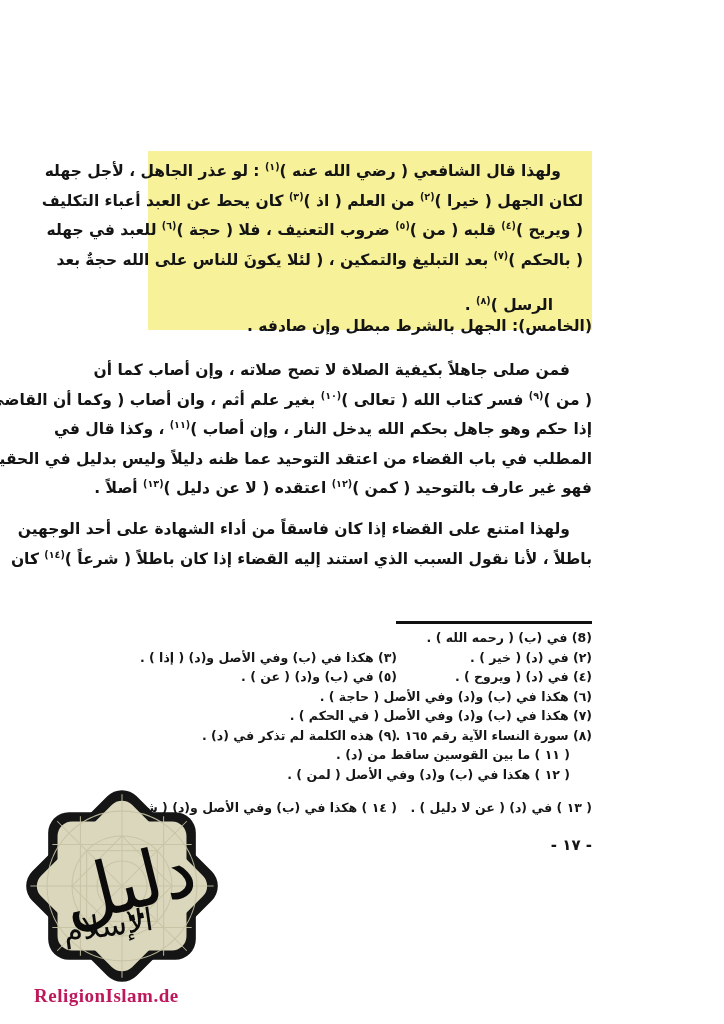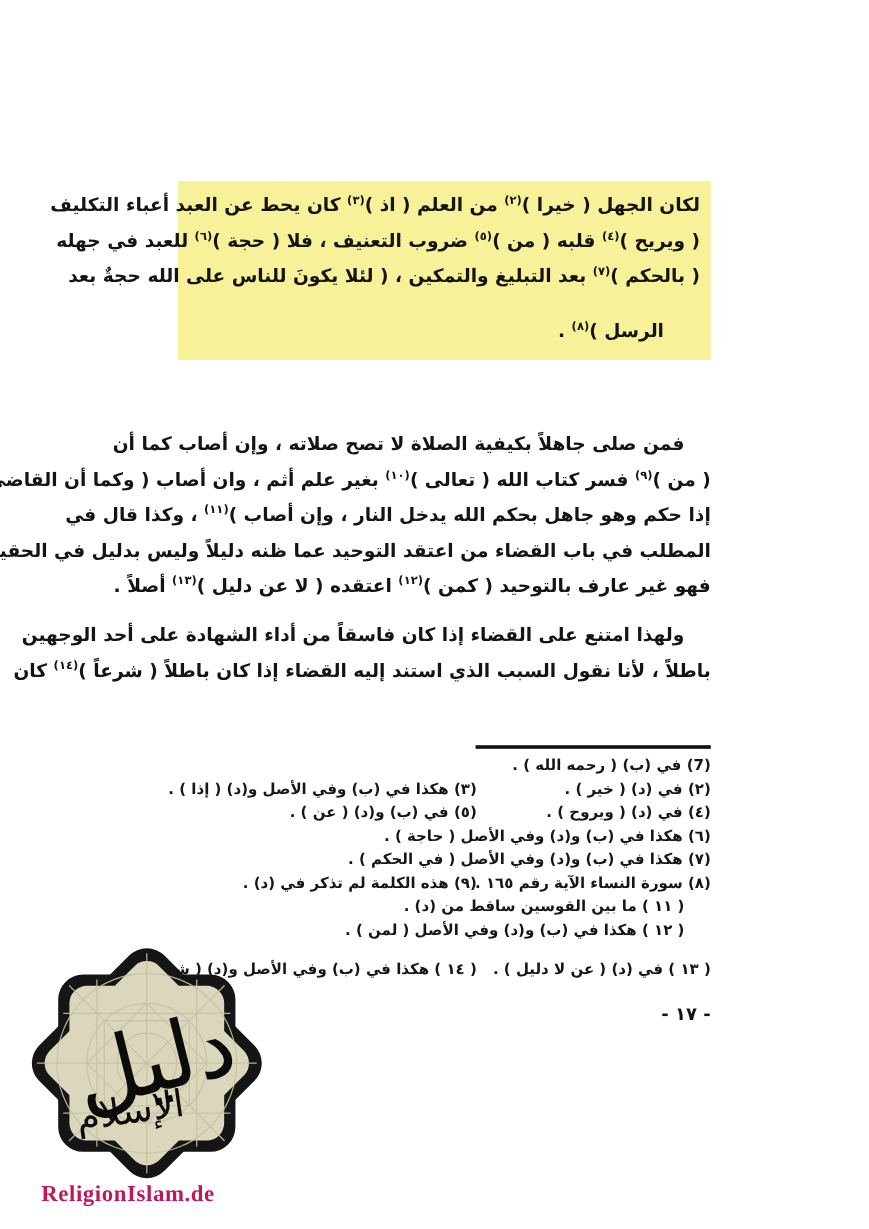--- a/index.html
+++ b/index.html
@@ -66,45 +66,47 @@
     font-family:"Liberation Serif",serif;
     font-size:19px;font-weight:600;color:#be185d;letter-spacing:0.5px;
   }
 </style>
 </head>
 <body>
 
 <div class="page">
 
   <section class="highlight">
+    <div class="bline ind">ولهذا قال الشافعي ( رضي الله عنه )<sup>(١)</sup> : لو عذر الجاهل ، لأجل جهله</div>
     <div class="bline">لكان الجهل ( خيرا )<sup>(٢)</sup> من العلم ( اذ )<sup>(٣)</sup> كان يحط عن العبد أعباء التكليف</div>
     <div class="bline">( ويريح )<sup>(٤)</sup> قلبه ( من )<sup>(٥)</sup> ضروب التعنيف ، فلا ( حجة )<sup>(٦)</sup> للعبد في جهله</div>
     <div class="bline">( بالحكم )<sup>(٧)</sup> بعد التبليغ والتمكين ، ( لئلا يكونَ للناس على الله حجةٌ بعد</div>
     <div class="bline endline pad-end">الرسل )<sup>(٨)</sup> .</div>
   </section>
 
+  <div class="section-line">(الخامس): الجهل بالشرط مبطل وإن صادفه .</div>
 
   <section class="para para1">
     <div class="bline ind">فمن صلى جاهلاً بكيفية الصلاة لا تصح صلاته ، وإن أصاب كما أن</div>
     <div class="bline">( من )<sup>(٩)</sup> فسر كتاب الله ( تعالى )<sup>(١٠)</sup> بغير علم أثم ، وان أصاب ( وكما أن القاضي</div>
     <div class="bline">إذا حكم وهو جاهل بحكم الله يدخل النار ، وإن أصاب )<sup>(١١)</sup> ، وكذا قال في</div>
     <div class="bline">المطلب في باب القضاء من اعتقد التوحيد عما ظنه دليلاً وليس بدليل في الحقيقة ،</div>
     <div class="bline endline">فهو غير عارف بالتوحيد ( كمن )<sup>(١٢)</sup> اعتقده ( لا عن دليل )<sup>(١٣)</sup> أصلاً .</div>
   </section>
 
   <section class="para para2">
     <div class="bline ind">ولهذا امتنع على القضاء إذا كان فاسقاً من أداء الشهادة على أحد الوجهين</div>
     <div class="bline">باطلاً ، لأنا نقول السبب الذي استند إليه القضاء إذا كان باطلاً ( شرعاً )<sup>(١٤)</sup> كان</div>
   </section>
 
   <div class="fn-sep"></div>
 
   <section class="footnotes">
     <div class="fn-row">
-      <div class="fn-text">(7) في (ب) ( رحمه الله ) .</div>
+      <div class="fn-text">(8) في (ب) ( رحمه الله ) .</div>
     </div>
     <div class="fn-row">
       <div class="fn-text">(٢) في (د) ( خير ) .</div>
       <div class="fn-text fn-left">(٣) هكذا في (ب) وفي الأصل و(د) ( إذا ) .</div>
     </div>
     <div class="fn-row">
       <div class="fn-text">(٤) في (د) ( ويروح ) .</div>
       <div class="fn-text fn-left">(٥) في (ب) و(د) ( عن ) .</div>
     </div>
     <div class="fn-row">

